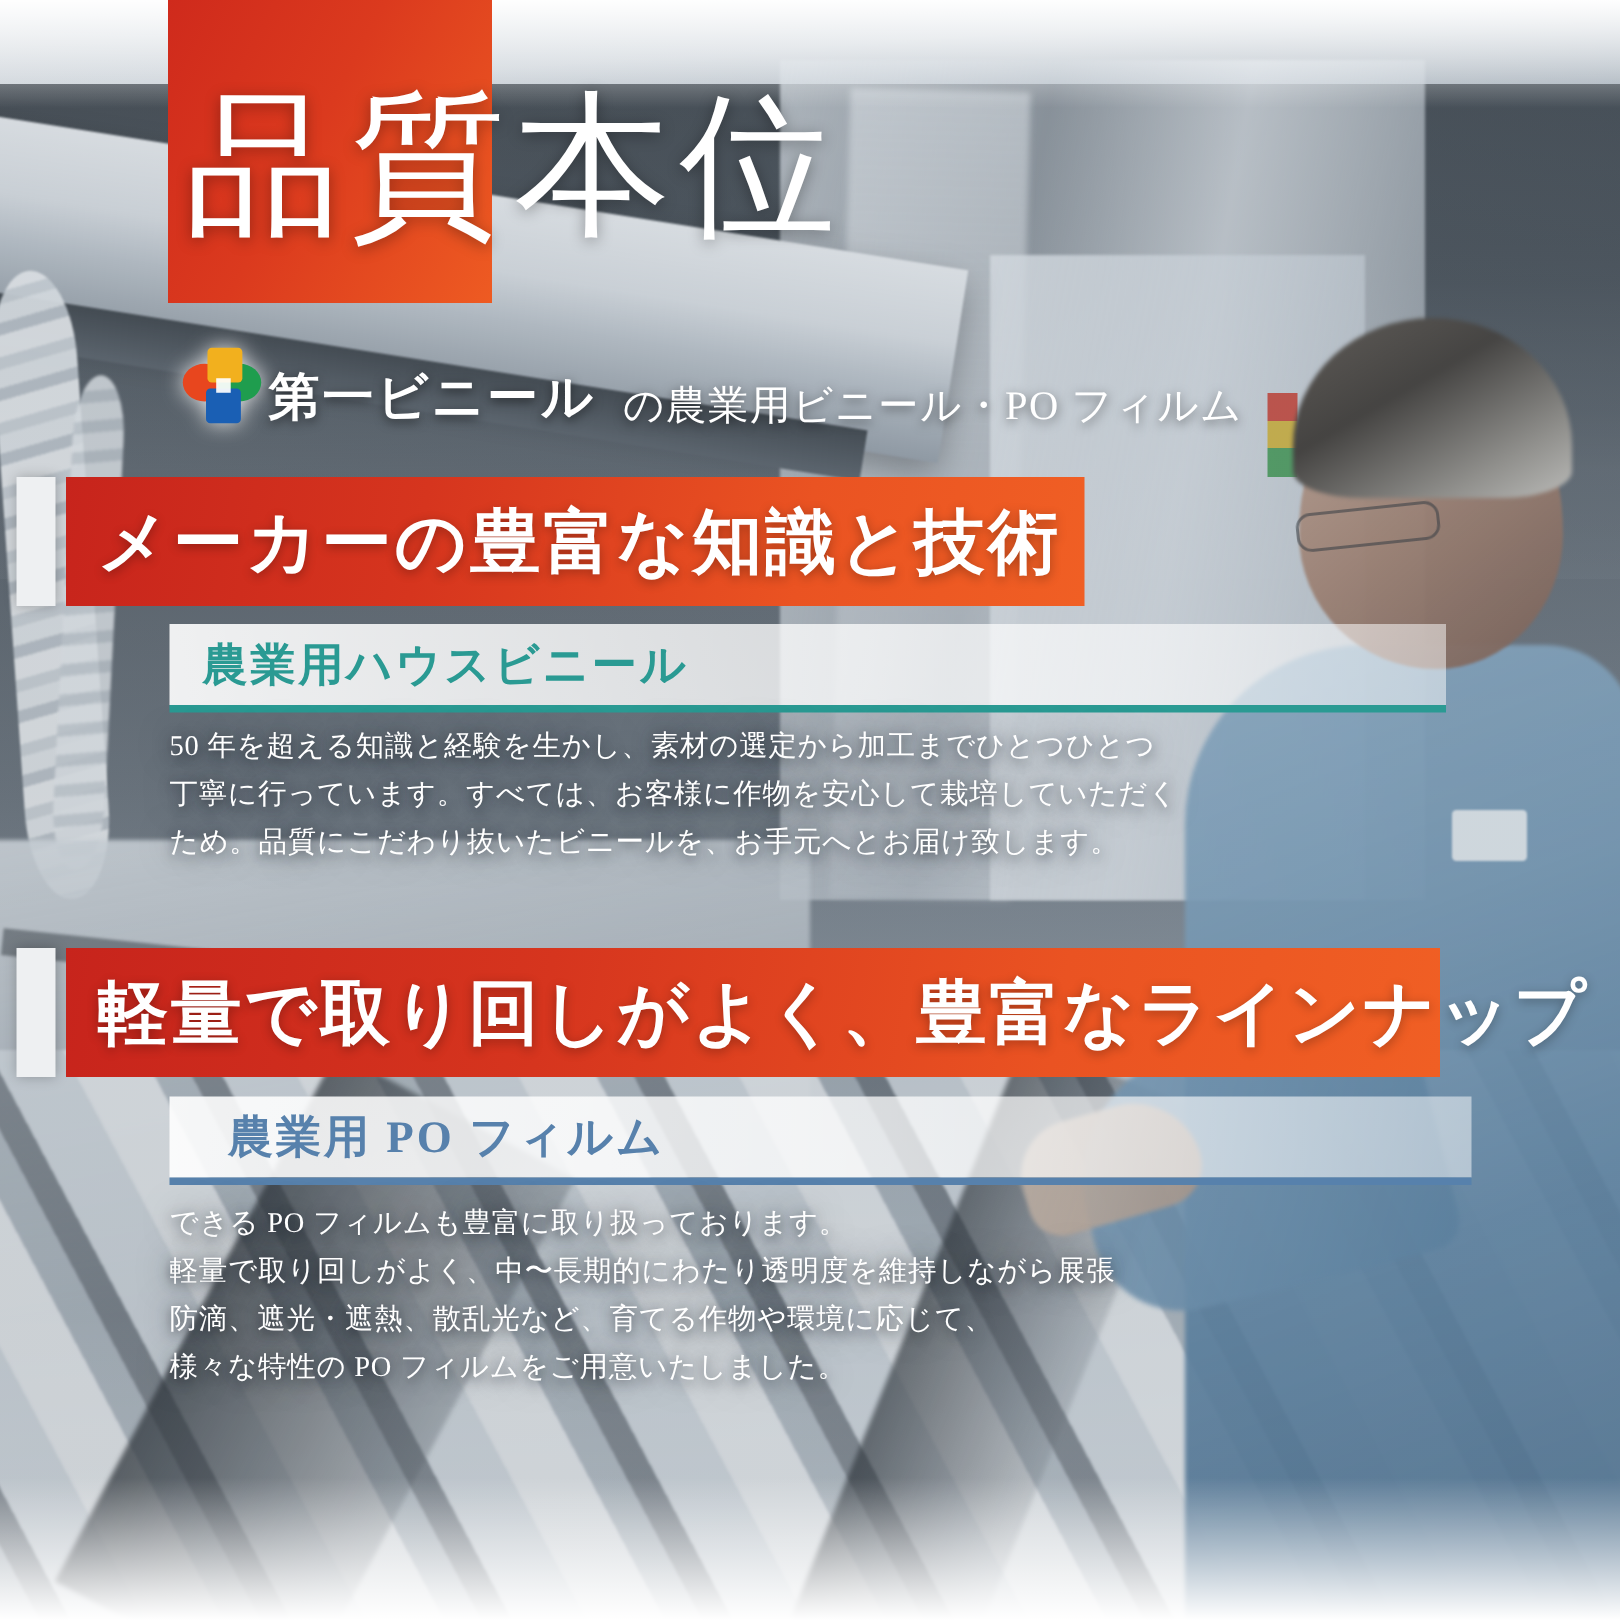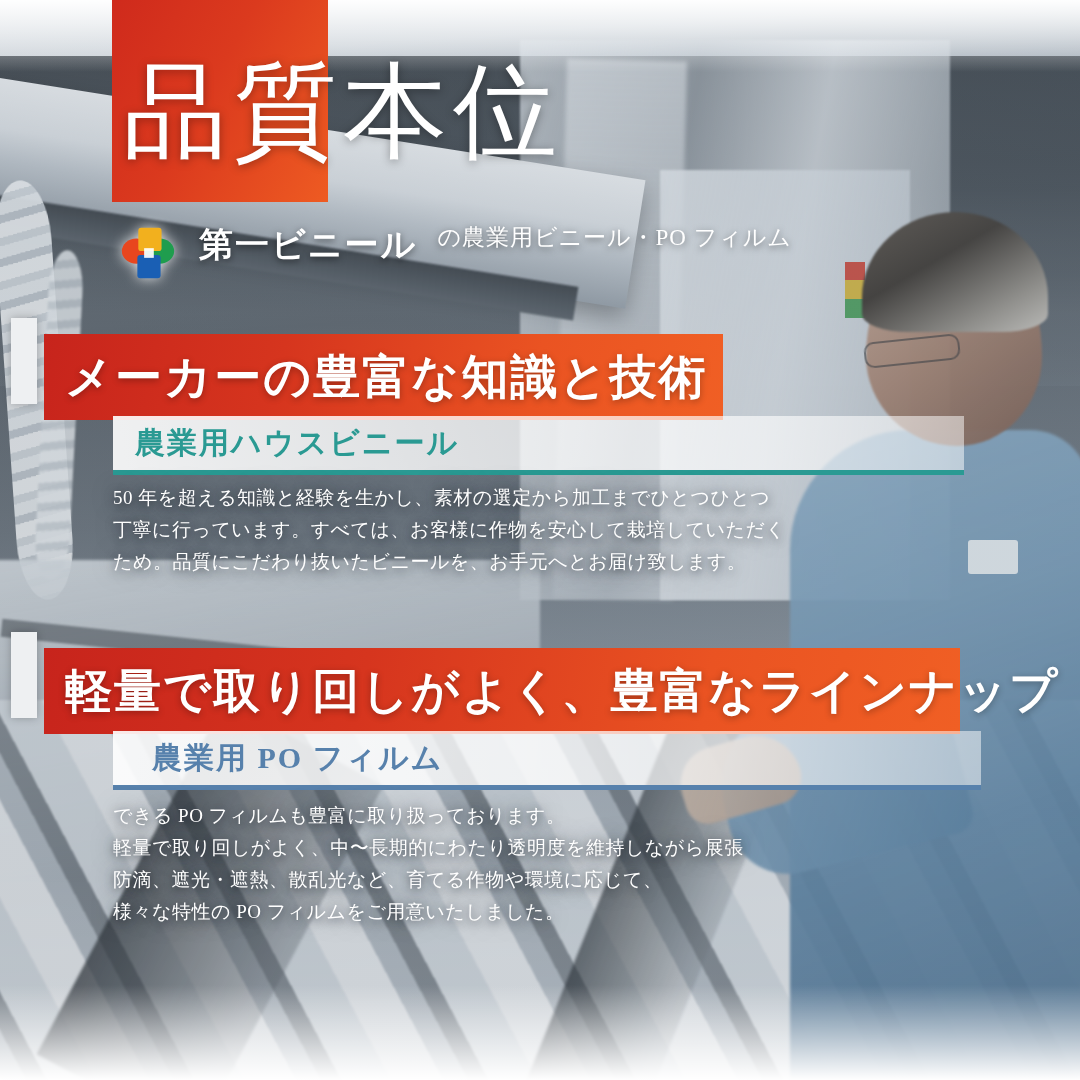--- a/index.html
+++ b/index.html
@@ -174,41 +174,41 @@
     font-size:104px;line-height:1;
     font-weight:400;color:#ffffff;
     letter-spacing:6px;
     white-space:nowrap;
     text-shadow:0 2px 10px rgba(0,0,0,.35);
   }
 
   
   .logo-row{
     position:absolute;left:117px;top:222px;height:66px;
-    display:flex;align-items:flex-start;gap:20px;
+    display:flex;align-items:flex-end;gap:0;
   }
   .logo-mark{position:relative;width:62px;height:62px;flex:0 0 auto;
     filter:drop-shadow(0 0 7px rgba(255,255,255,.85));}
   .logo-row .brand{
     font-size:34px;color:#fff;letter-spacing:2px;font-weight:700;
     text-shadow:0 2px 7px rgba(0,0,0,.55);white-space:nowrap;
   }
   .logo-row .tagline{
-    font-size:23px;color:#fff;letter-spacing:1px;
-    text-shadow:0 2px 7px rgba(0,0,0,.55);white-space:nowrap;margin-left:0;
+    font-size:27px;color:#fff;letter-spacing:1px;
+    text-shadow:0 2px 7px rgba(0,0,0,.55);white-space:nowrap;margin-left:18px;
   }
 
   
   .hbar{position:absolute;height:86px;}
   .hbar .tick{
     position:absolute;left:11px;top:0;width:26px;height:86px;
     background:#eef0f2;box-shadow:0 0 8px rgba(0,0,0,.25);
   }
   .hbar .band{
-    position:absolute;top:16px;height:86px;
+    position:absolute;top:0;height:86px;
     background:linear-gradient(100deg,#c7241c 0%,#d6351e 35%,#ea5322 72%,#f05f24 100%);
     display:flex;align-items:center;
   }
   .hbar .band span{
     color:#fff;font-size:47px;font-weight:700;letter-spacing:2px;
     white-space:nowrap;padding-left:21px;
     text-shadow:0 2px 7px rgba(0,0,0,.3);
   }
   #hbar-1{left:0;top:318px;width:740px;}
   #hbar-1 .band{left:44px;width:679px;}

